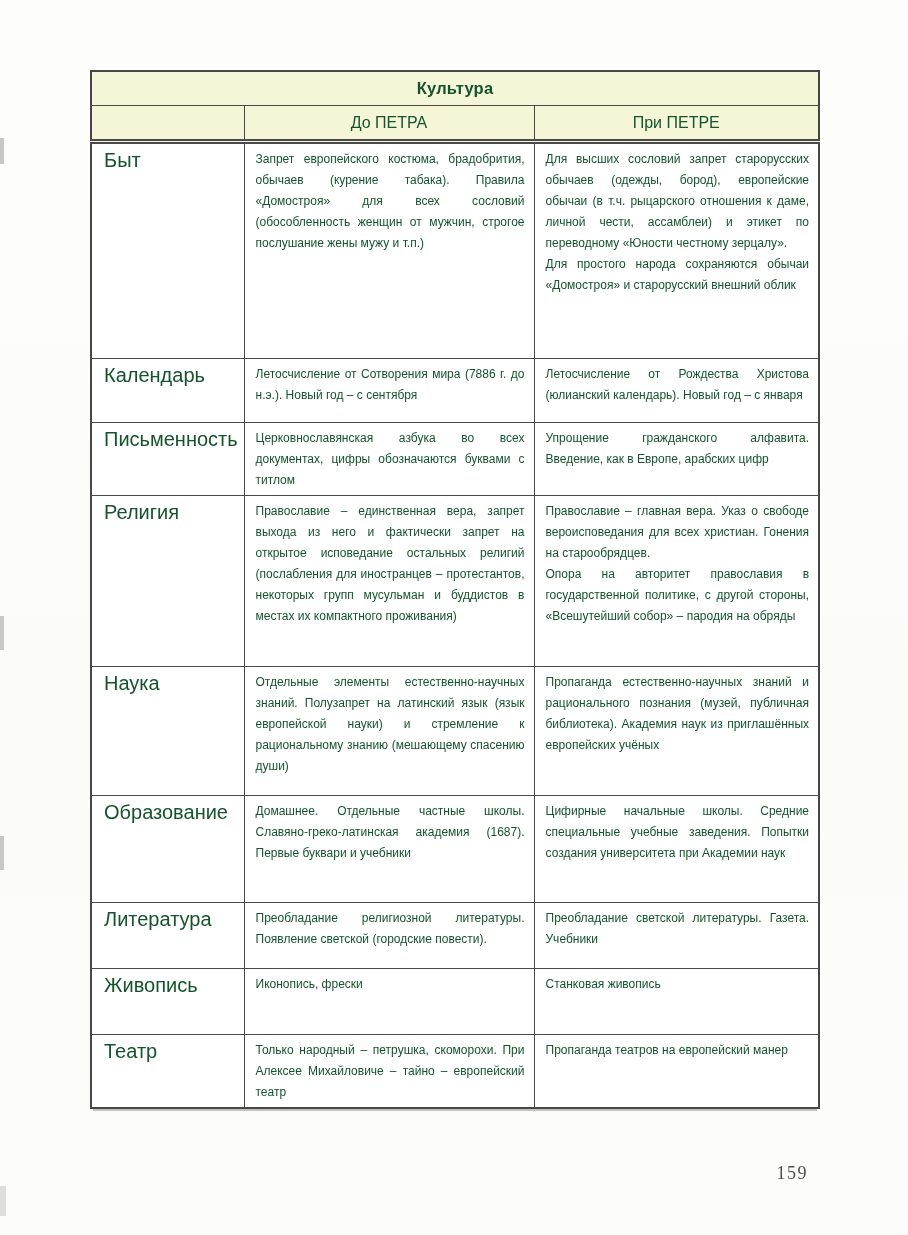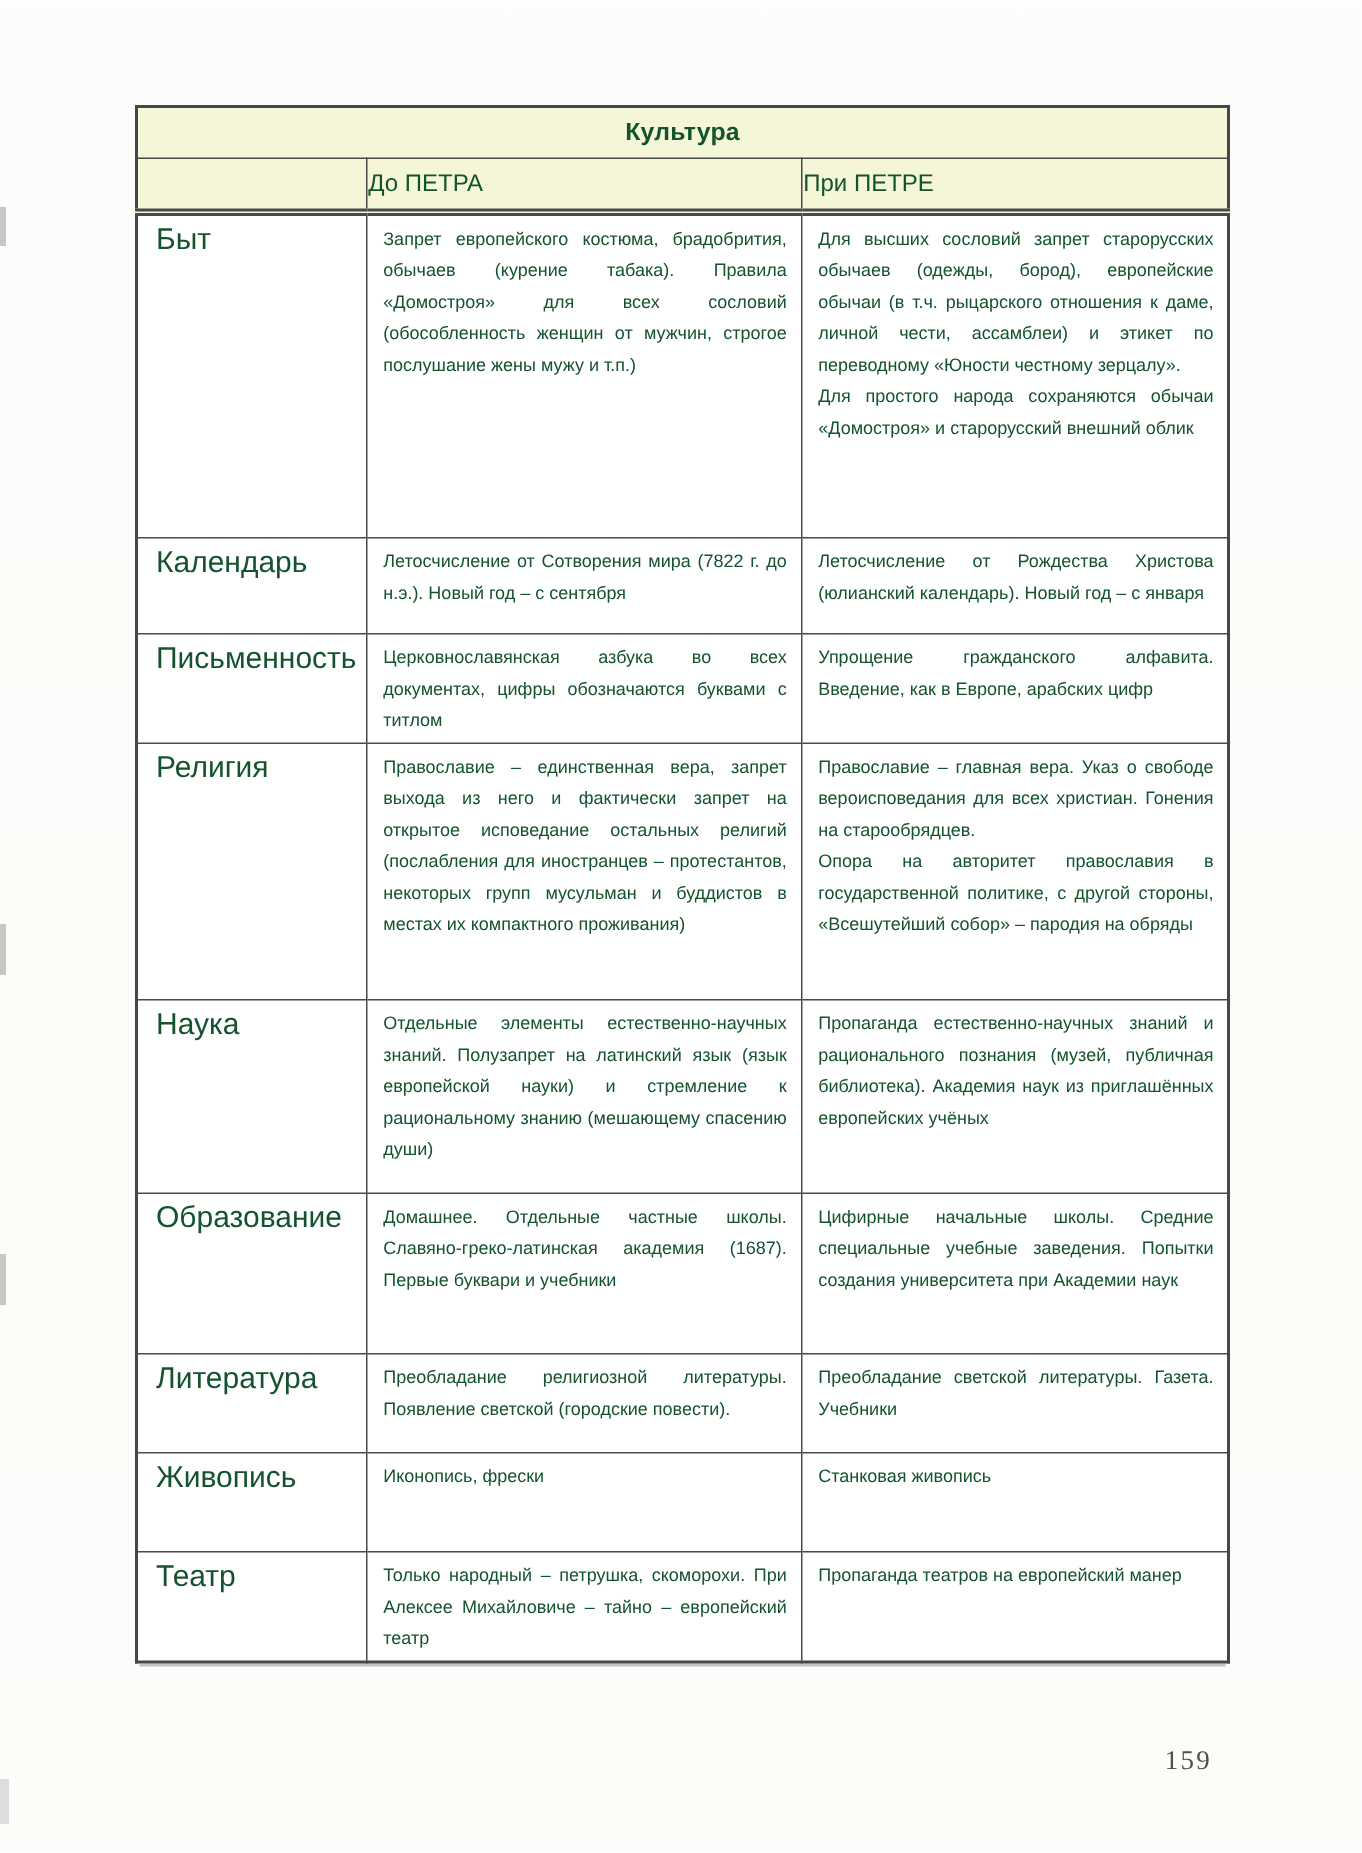--- a/index.html
+++ b/index.html
@@ -43,21 +43,21 @@
     font-weight: bold;
     text-align: center;
     vertical-align: middle;
     letter-spacing: 0.2px;
   }
   tr.colhead-row th {
     height: 31px;
     background: #f5f5d8;
     font-size: 16px;
     font-weight: normal;
-    text-align: left;
+    text-align: center;
     vertical-align: middle;
     border-bottom: 5px double #4a4a4a;
   }
 
   td.lbl {
     font-size: 20px;
     padding: 6px 6px 4px 12px;
     line-height: 20px;
   }
   td.cell {
@@ -147,21 +147,21 @@
     </thead>
     <tbody id="rows">
         <tr>
           <td class="lbl">Быт</td>
           <td class="cell">Запрет европейского костюма, брадобрития, обычаев (курение табака). Правила «Домостроя» для всех сословий (обособленность женщин от мужчин, строгое послушание жены мужу и т.п.)</td>
           <td class="cell">Для высших сословий запрет старорусских обычаев (одежды, бород), европейские обычаи (в т.ч. рыцарского отношения к даме, личной чести, ассамблеи) и этикет по переводному «Юности честному зерцалу».
 Для простого народа сохраняются обычаи «Домостроя» и старорусский внешний облик</td>
         </tr>
         <tr>
           <td class="lbl">Календарь</td>
-          <td class="cell">Летосчисление от Сотворения мира (7822 г. до н.э.). Новый год – с сентября</td>
+          <td class="cell">Летосчисление от Сотворения мира (7886 г. до н.э.). Новый год – с сентября</td>
           <td class="cell">Летосчисление от Рождества Христова (юлианский календарь). Новый год – с января</td>
         </tr>
         <tr>
           <td class="lbl">Письменность</td>
           <td class="cell">Церковнославянская азбука во всех документах, цифры обозначаются буквами с титлом</td>
           <td class="cell">Упрощение гражданского алфавита. Введение, как в Европе, арабских цифр</td>
         </tr>
         <tr>
           <td class="lbl">Религия</td>
           <td class="cell">Православие – единственная вера, запрет выхода из него и фактически запрет на открытое исповедание остальных религий (послабления для иностранцев – протестантов, некоторых групп мусульман и буддистов в местах их компактного проживания)</td>

